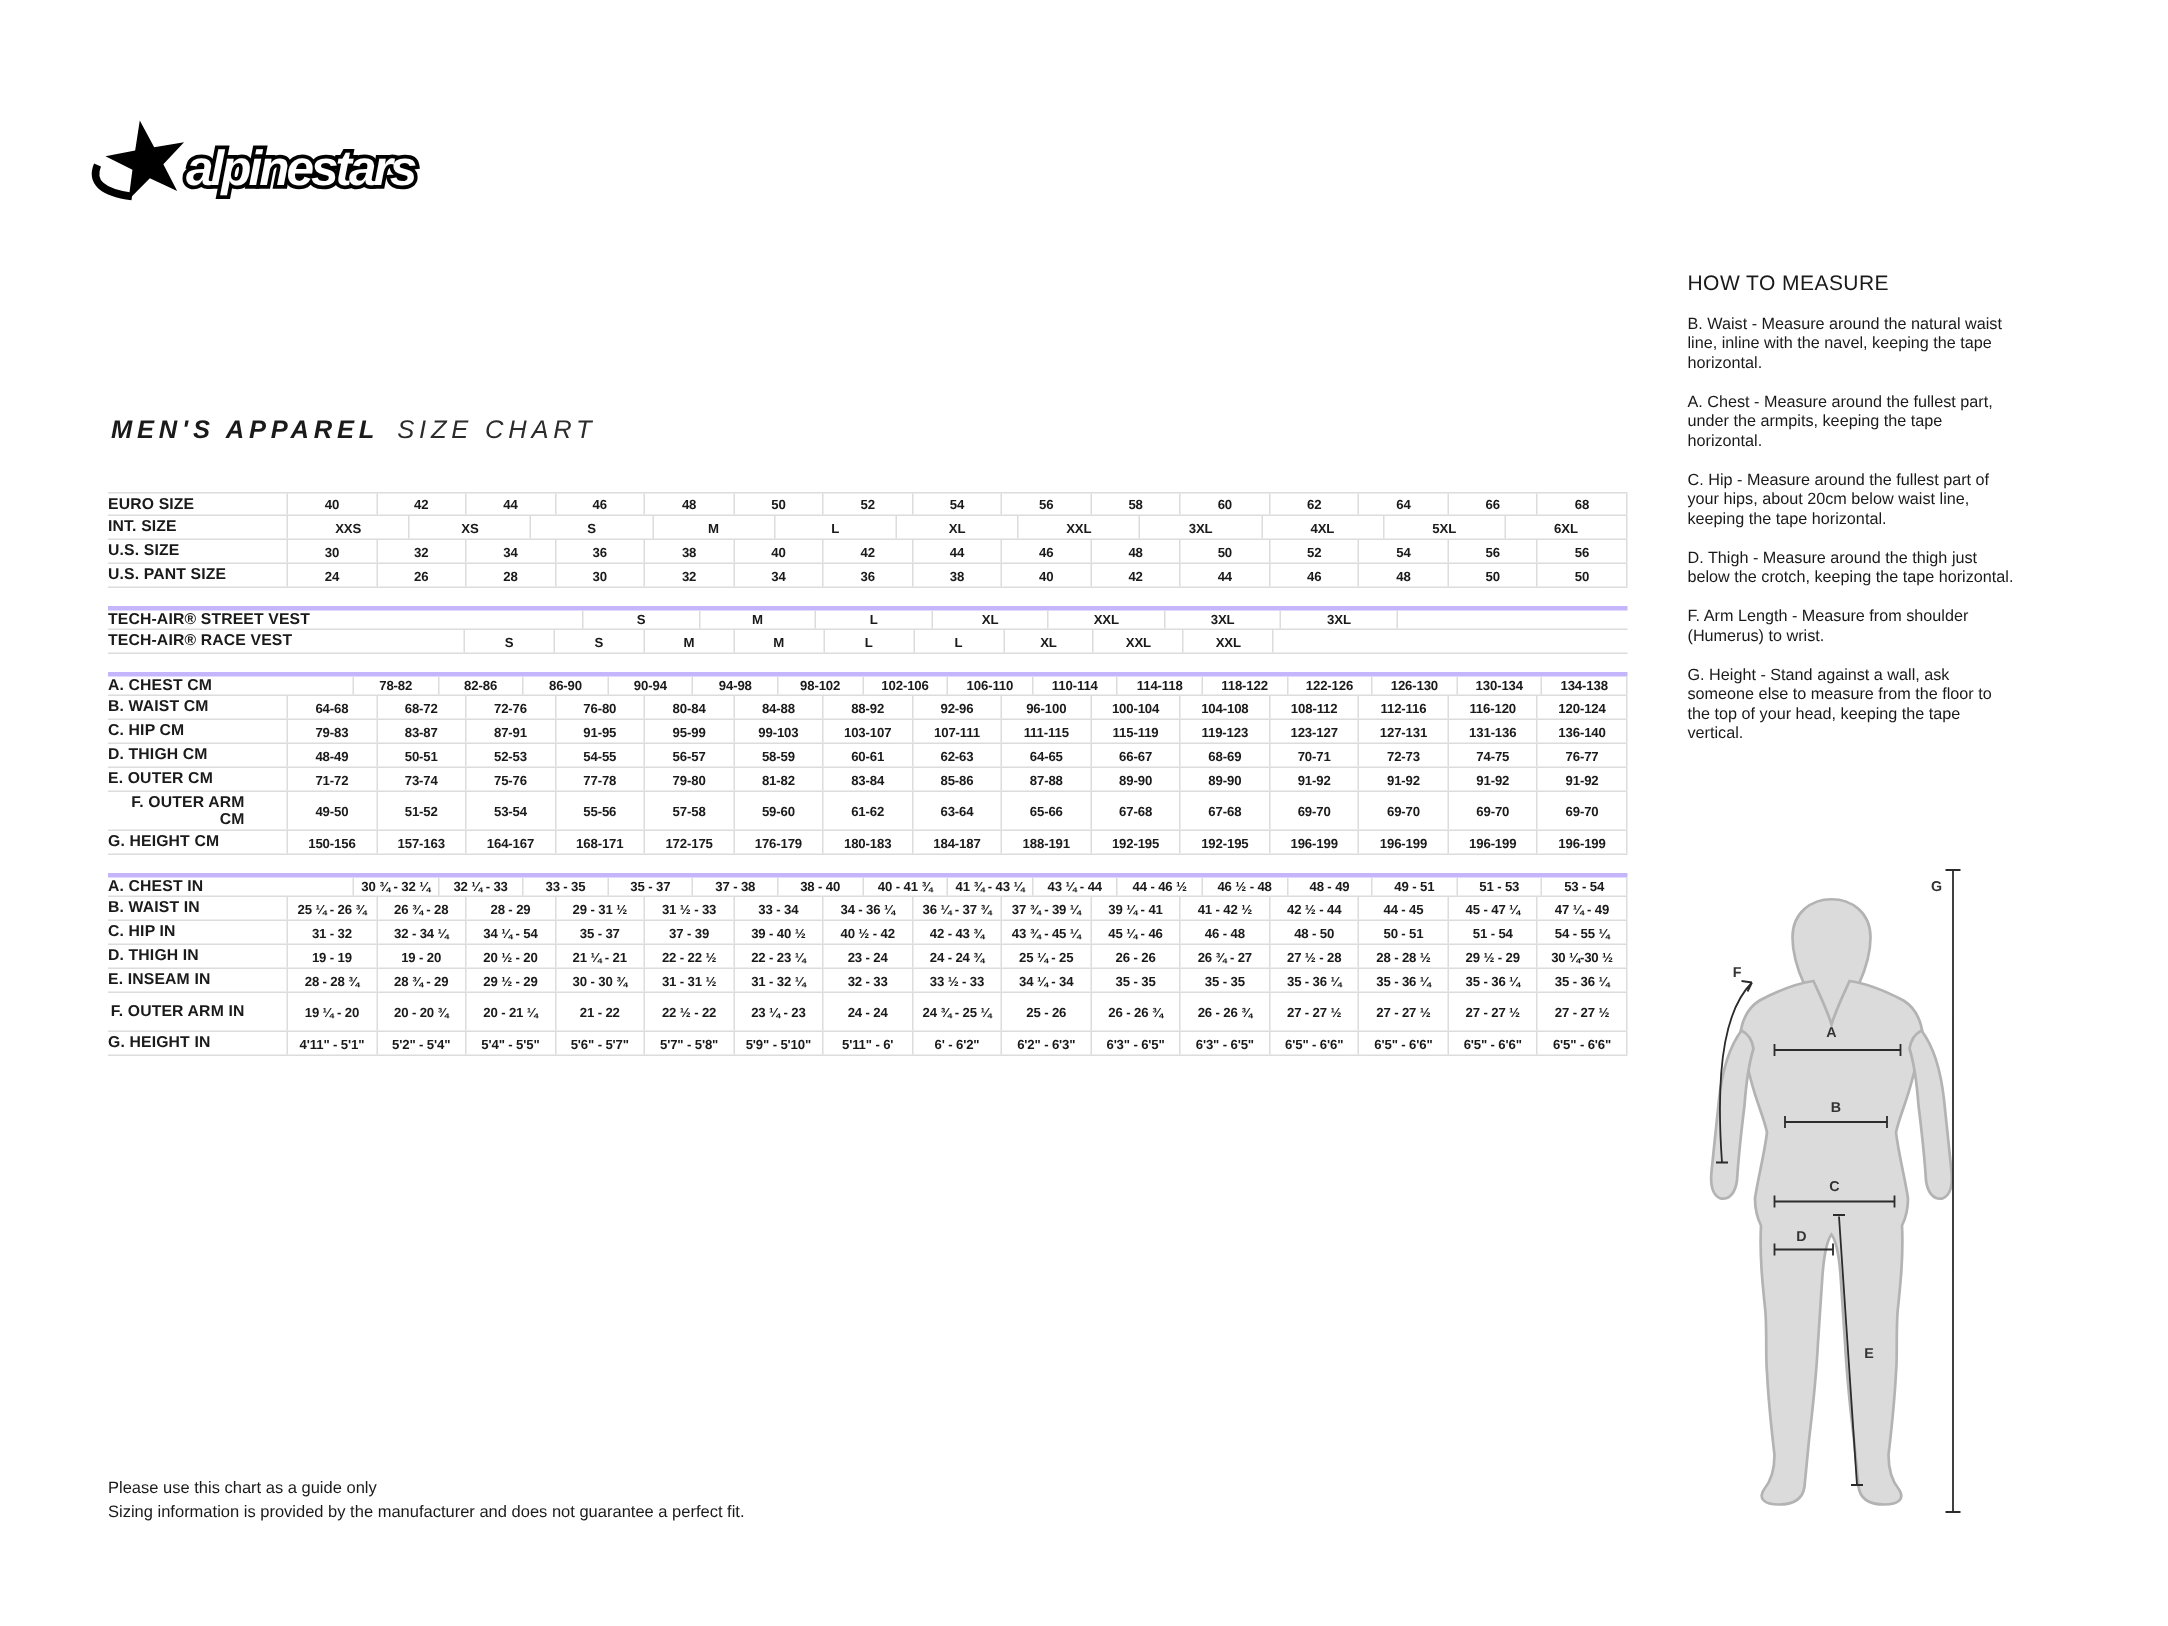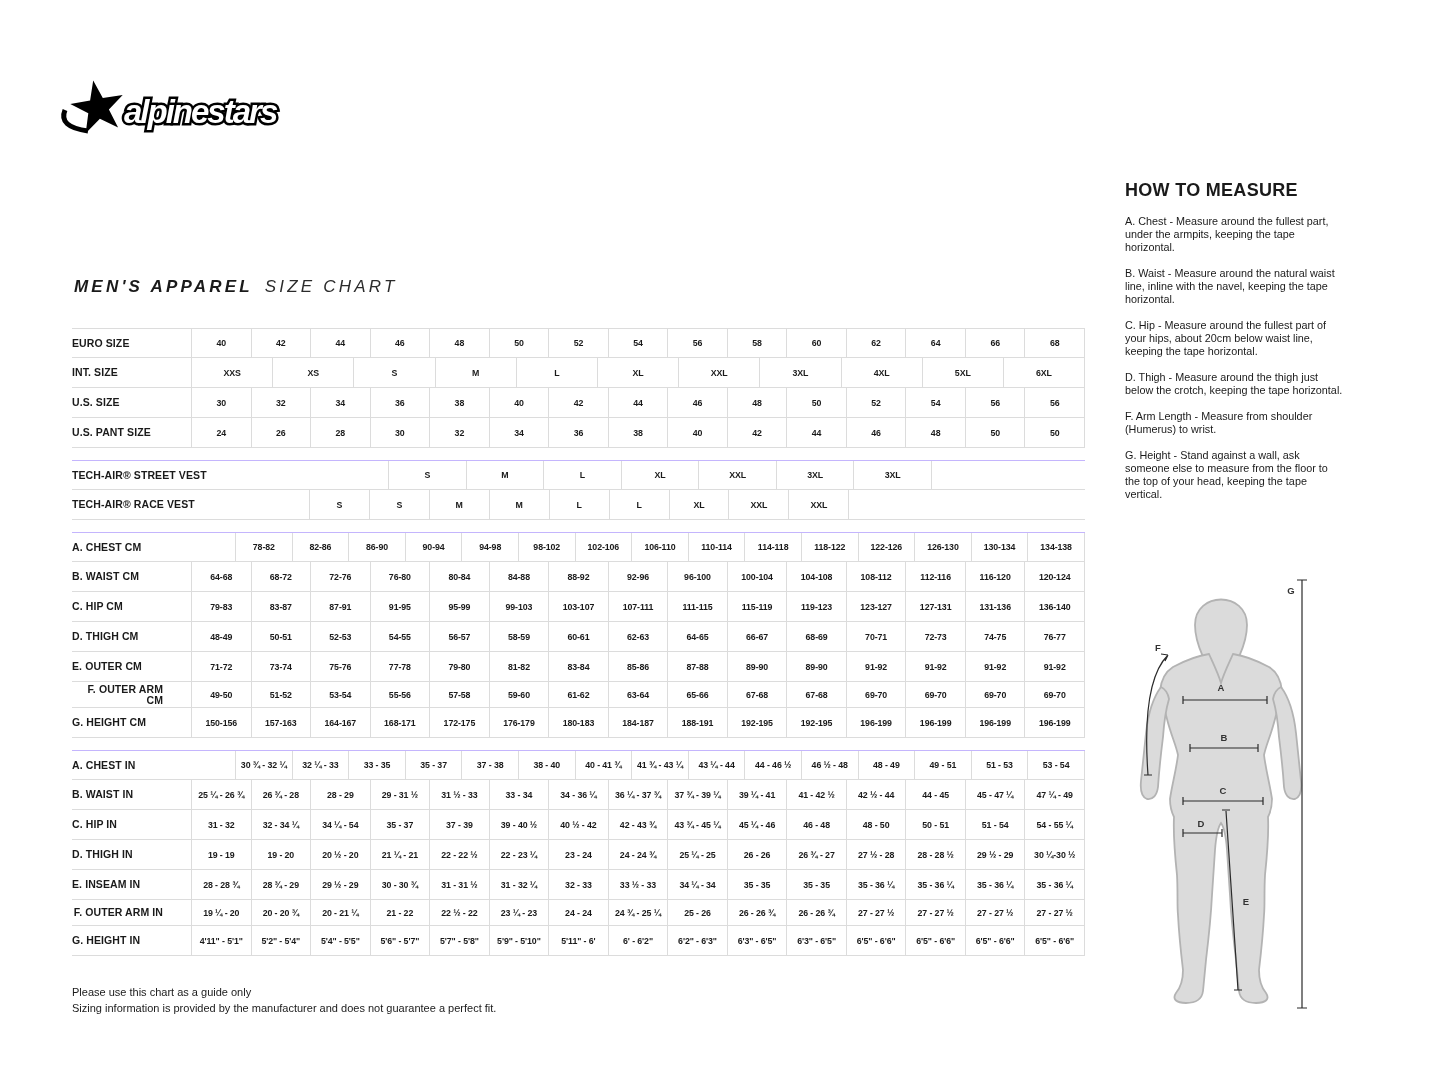--- a/index.html
+++ b/index.html
@@ -10,36 +10,36 @@
   .logo{position:absolute;left:58px;top:78px;}
 
   
   .page-title{position:absolute;left:74px;top:277px;font-size:17px;font-style:italic;
               white-space:nowrap;letter-spacing:3.2px;}
   .page-title .t-primary{font-weight:bold;}
   .page-title .t-secondary{font-weight:400;color:#2b2b2b;margin-left:12px;}
 
   
   .size-table{position:absolute;left:72px;top:328px;width:1013px;}
-  .t-row{display:flex;align-items:center;height:30px;border-bottom:1px solid #dcdcdc;box-sizing:border-box;}
+  .t-row{display:flex;align-items:center;height:16px;border-bottom:1px solid #dcdcdc;box-sizing:border-box;}
   .size-table .t-row:first-child{border-top:1px solid #dcdcdc;}
-  .t-row.gap{margin-top:12px;border-top:1px solid #c4b5fd;gap:44px;}
+  .t-row.gap{margin-top:12px;border-top:3px solid #c4b5fd;gap:44px;}
   .t-row.tall{height:26px;text-align:right;}
   .row-label{flex:0 0 91px;width:91px;font-weight:bold;font-size:10.5px;line-height:11px;
              letter-spacing:.1px;position:relative;z-index:1;}
   .row-label.nowrap{white-space:nowrap;}
   .cells{flex:1;display:flex;height:100%;padding-left:28px;}
   .cell{flex:1;display:flex;align-items:center;justify-content:center;font-weight:bold;
         font-size:8.8px;letter-spacing:-.1px;white-space:nowrap;box-sizing:border-box;}
   .cell.bl{border-left:1px solid #dcdcdc;}
   .cell.br{border-right:1px solid #dcdcdc;}
 
   
   .measure{position:absolute;left:1125px;top:180px;width:218px;}
-  .measure-title{font-size:18px;font-weight:bold;letter-spacing:.3px;margin:0 0 14px 0;}
+  .measure-title{font-size:14px;font-weight:normal;letter-spacing:.3px;margin:0 0 14px 0;}
   .measure p{font-size:10.8px;line-height:13px;margin:0 0 13px 0;}
 
   
   .figure{position:absolute;left:1128px;top:575px;}
 
   
   .footer{position:absolute;left:72px;top:984px;font-size:11px;line-height:16px;}
 </style>
 </head>
 <body>
@@ -447,22 +447,22 @@
         <div class="cell bl">6'5" - 6'6"</div>
         <div class="cell bl">6'5" - 6'6"</div>
         <div class="cell bl br">6'5" - 6'6"</div>
       </div>
     </div>
   </div>
 
 <div class="measure">
   <h3 class="measure-title">HOW TO MEASURE</h3>
   <div>
+      <p>B. Waist - Measure around the natural waist line, inline with the navel, keeping the tape horizontal.</p>
       <p>A. Chest - Measure around the fullest part, under the armpits, keeping the tape horizontal.</p>
-      <p>B. Waist - Measure around the natural waist line, inline with the navel, keeping the tape horizontal.</p>
       <p>C. Hip - Measure around the fullest part of your hips, about 20cm below waist line, keeping the tape horizontal.</p>
       <p>D. Thigh - Measure around the thigh just below the crotch, keeping the tape horizontal.</p>
       <p>F. Arm Length - Measure from shoulder (Humerus) to wrist.</p>
       <p>G. Height - Stand against a wall, ask someone else to measure from the floor to the top of your head, keeping the tape vertical.</p>
     </div>
 </div>
 
 <div class="figure">
   <svg width="190" height="440" viewBox="0 0 190 440">
 

